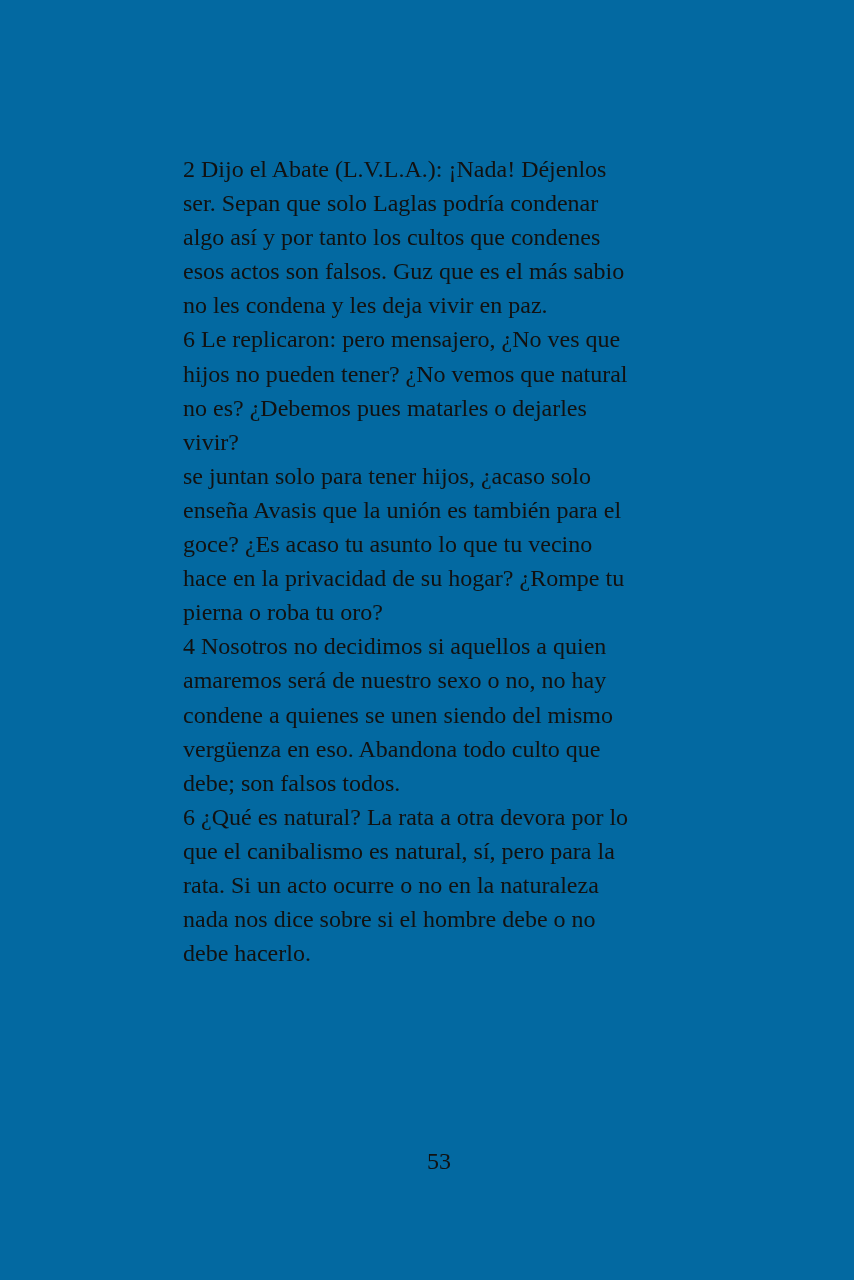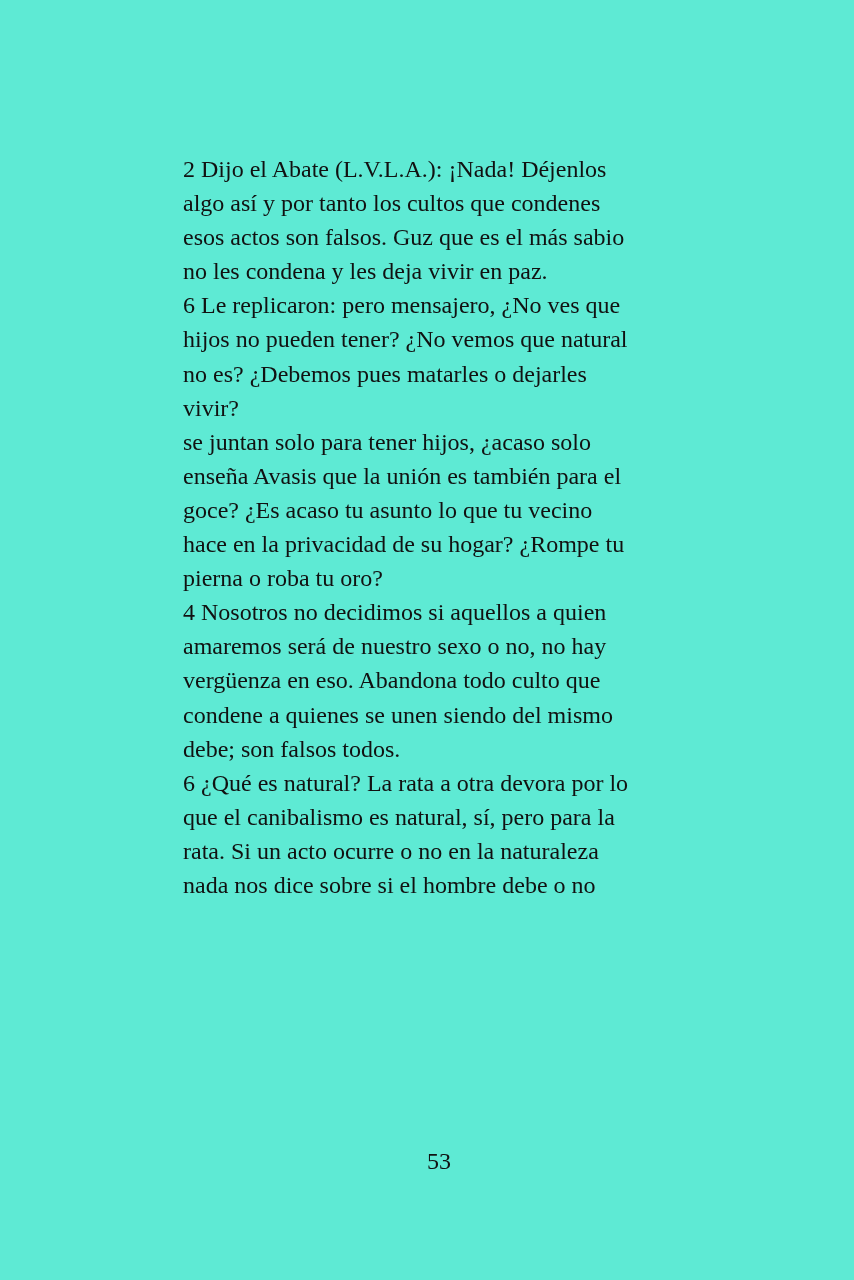--- a/index.html
+++ b/index.html
@@ -14,21 +14,21 @@
       overflow: hidden;
       font-family: "Liberation Serif", "DejaVu Serif", serif;
       color: #111111;
     }
     .page {
       position: absolute;
       left: 0;
       top: 0;
       width: 854px;
       height: 1280px;
-      background: #5eead4;
+      background: #0369a1;
     }
     .text-block {
       position: absolute;
       left: 183px;
       top: 152px;
       width: 500px;
     }
     .line {
       font-size: 24px;
       line-height: 34.1px;
@@ -48,20 +48,21 @@
     }
   </style>
 </head>
 <body>
 
 <div class="page">
   <div class="text-block">
 
     <div>
       <span class="line">2 Dijo el Abate (L.V.L.A.): ¡Nada! Déjenlos</span>
+      <span class="line">ser. Sepan que solo Laglas podría condenar</span>
       <span class="line">algo así y por tanto los cultos que condenes</span>
       <span class="line">esos actos son falsos. Guz que es el más sabio</span>
       <span class="line">no les condena y les deja vivir en paz.</span>
     </div>
 
     <div>
       <span class="line">6 Le replicaron: pero mensajero, ¿No ves que</span>
       <span class="line">hijos no pueden tener? ¿No vemos que natural</span>
       <span class="line">no es? ¿Debemos pues matarles o dejarles</span>
       <span class="line">vivir?</span>
@@ -71,29 +72,30 @@
       <span class="line">se juntan solo para tener hijos, ¿acaso solo</span>
       <span class="line">enseña Avasis que la unión es también para el</span>
       <span class="line">goce? ¿Es acaso tu asunto lo que tu vecino</span>
       <span class="line">hace en la privacidad de su hogar? ¿Rompe tu</span>
       <span class="line">pierna o roba tu oro?</span>
     </div>
 
     <div>
       <span class="line">4 Nosotros no decidimos si aquellos a quien</span>
       <span class="line">amaremos será de nuestro sexo o no, no hay</span>
+      <span class="line">condene a quienes se unen siendo del mismo</span>
       <span class="line">vergüenza en eso. Abandona todo culto que</span>
-      <span class="line">condene a quienes se unen siendo del mismo</span>
       <span class="line">debe; son falsos todos.</span>
     </div>
 
     <div>
       <span class="line">6 ¿Qué es natural? La rata a otra devora por lo</span>
       <span class="line">que el canibalismo es natural, sí, pero para la</span>
       <span class="line">rata. Si un acto ocurre o no en la naturaleza</span>
       <span class="line">nada nos dice sobre si el hombre debe o no</span>
+      <span class="line">debe hacerlo.</span>
     </div>
 
 
   </div>
 
   <div class="page-number">53</div>
 </div>
 
 </body></html>

